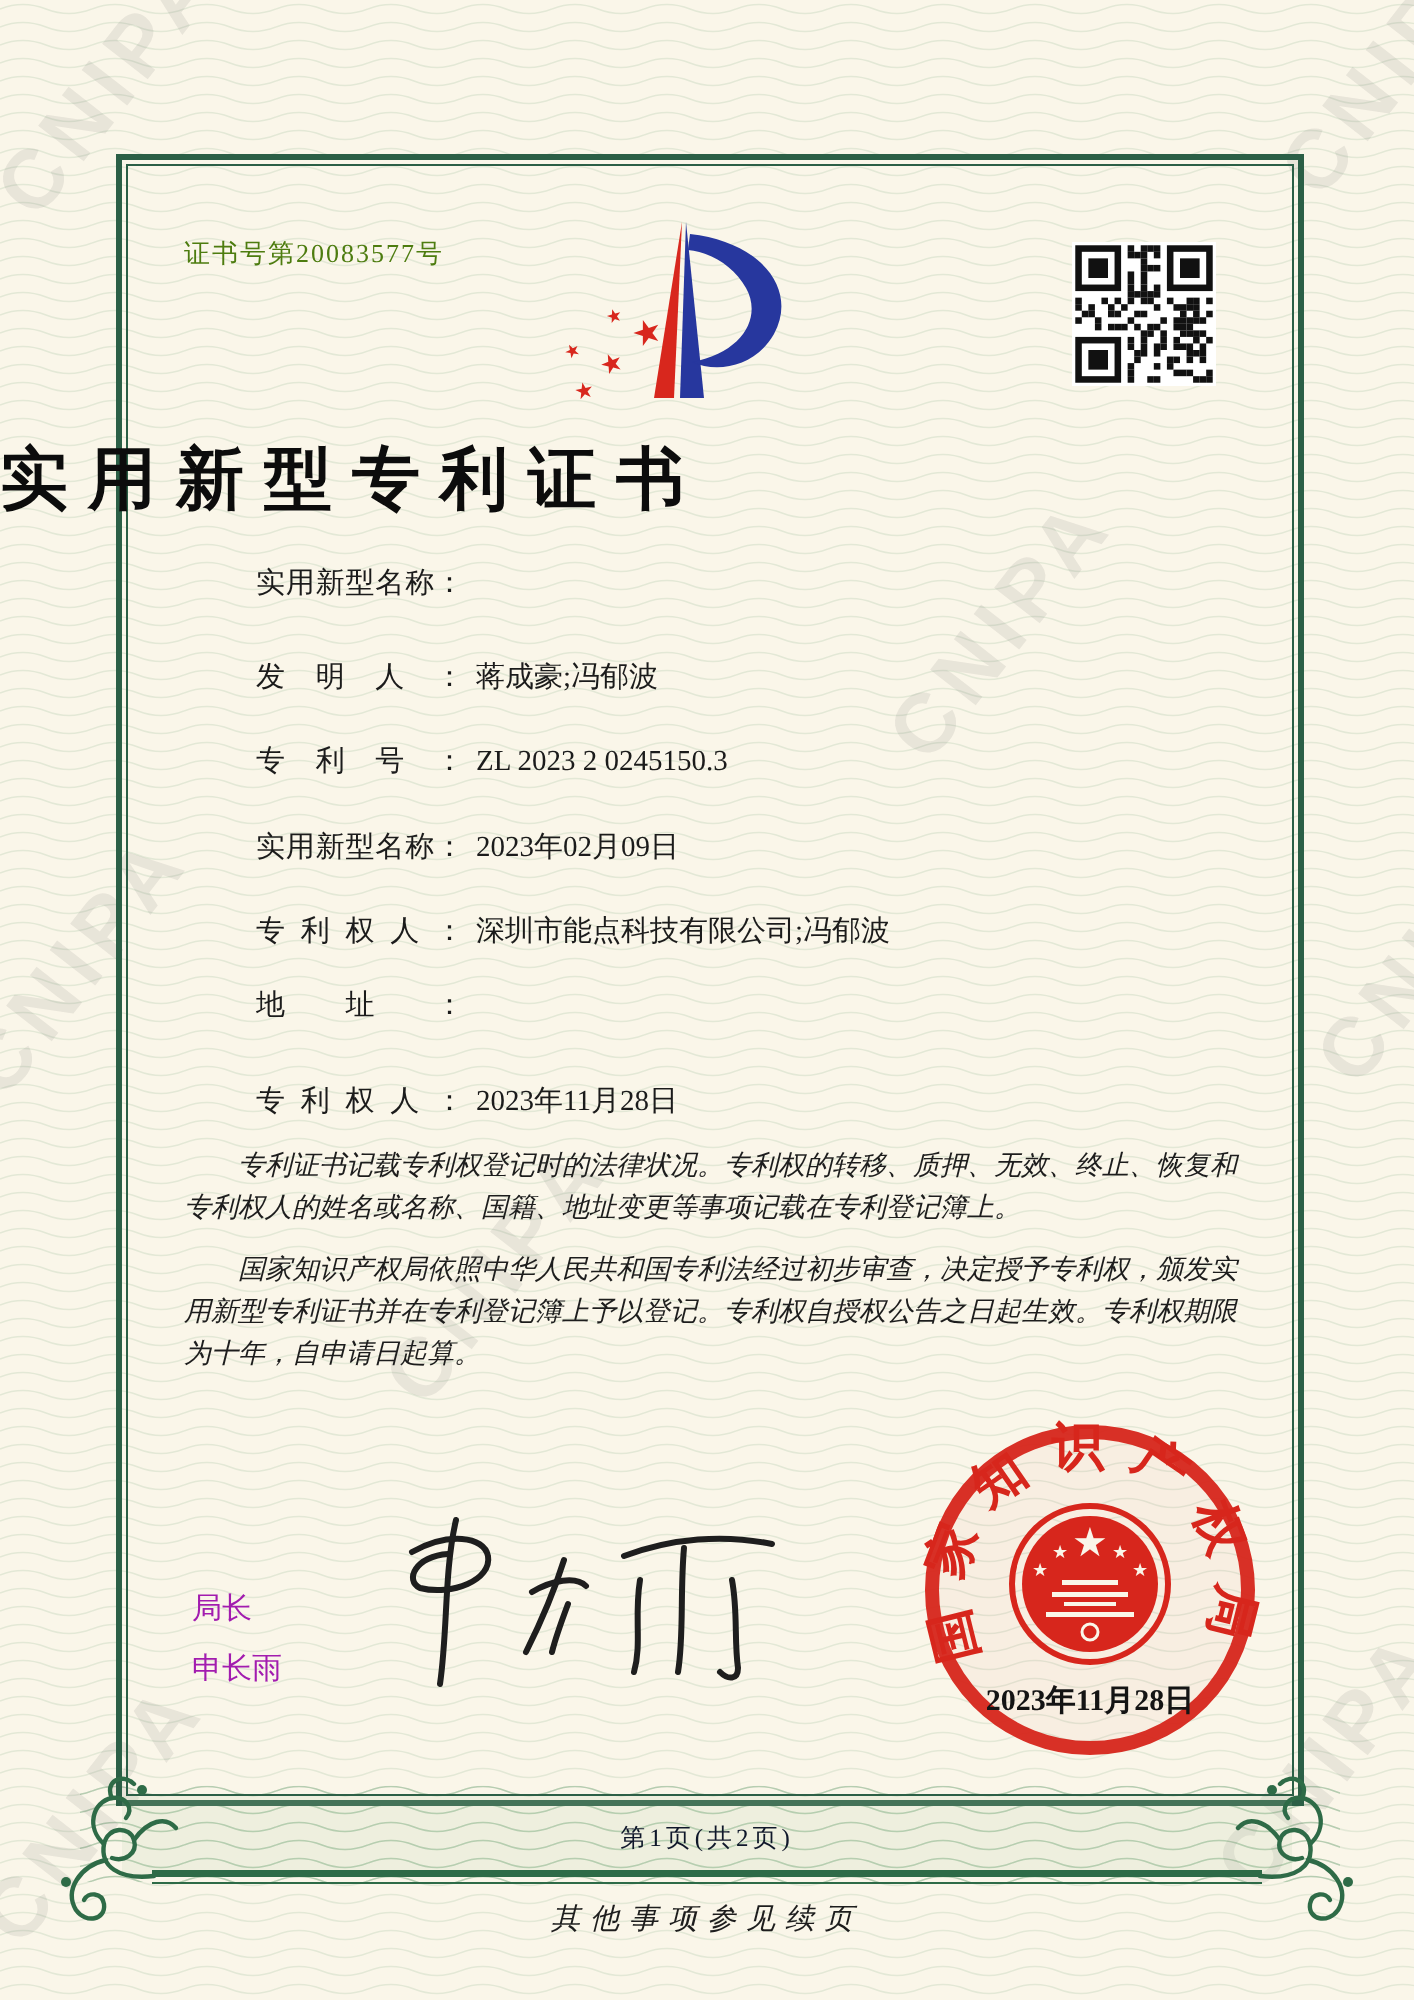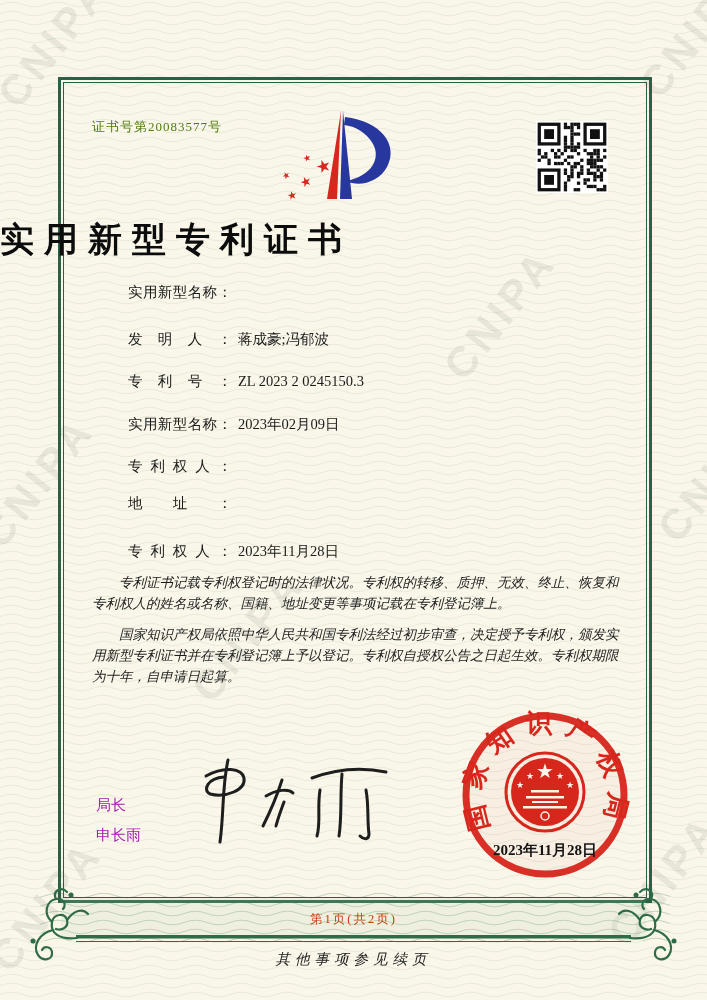--- a/index.html
+++ b/index.html
@@ -25,21 +25,21 @@
   .pair2 .lbl{width:92px;flex:0 0 92px;}
   .paras{position:absolute;left:92px;top:572px;width:528px;font-size:13.5px;
          line-height:21px;color:#1d1d1d;font-style:italic;}
   .paras p{margin:0 0 10px 0;text-indent:2em;}
   .director{position:absolute;left:96px;top:790px;font-size:15px;color:#a21caf;line-height:30px;}
   .sig{position:absolute;left:190px;top:752px;width:215px;height:100px;}
   .seal{position:absolute;left:452px;top:708px;width:188px;height:178px;}
   .band{position:absolute;left:61px;top:898px;width:585px;height:40px;
         background:rgba(185,208,172,0.18);}
   .pageno{position:absolute;left:0;top:911px;width:707px;text-align:center;
-          font-size:12.5px;color:#c2410c;letter-spacing:2px;}
+          font-size:12.5px;color:#0f172a;letter-spacing:2px;}
   .rule{position:absolute;left:22px;top:888px;width:663px;height:88px;}
   .note{position:absolute;left:0;top:950px;width:707px;text-align:center;
         font-size:14.5px;color:#1d1d1d;letter-spacing:5px;font-style:italic;}
 </style>
 </head>
 <body>
 
 <div class="page">
 
   <svg class="waves">
@@ -222,20 +222,21 @@
     <div class="frow" style="top:89px">
       <span class="lbl">专利号：</span>
       <span class="val">ZL 2023 2 0245150.3</span>
     </div>
     <div class="frow" style="top:132px">
       <span class="lbl">实用新型名称：</span>
       <span class="val">2023年02月09日</span>
     </div>
     <div class="frow" style="top:174px">
       <span class="lbl">专利权人：</span>
+      <span class="val">深圳市能点科技有限公司;冯郁波</span>
     </div>
     <div class="frow" style="top:211px">
       <span class="lbl">地址：</span>
     </div>
     <div class="frow" style="top:259px">
       <span class="lbl">专利权人：</span>
       <span class="val">2023年11月28日</span>
     </div>
   </div>
 

